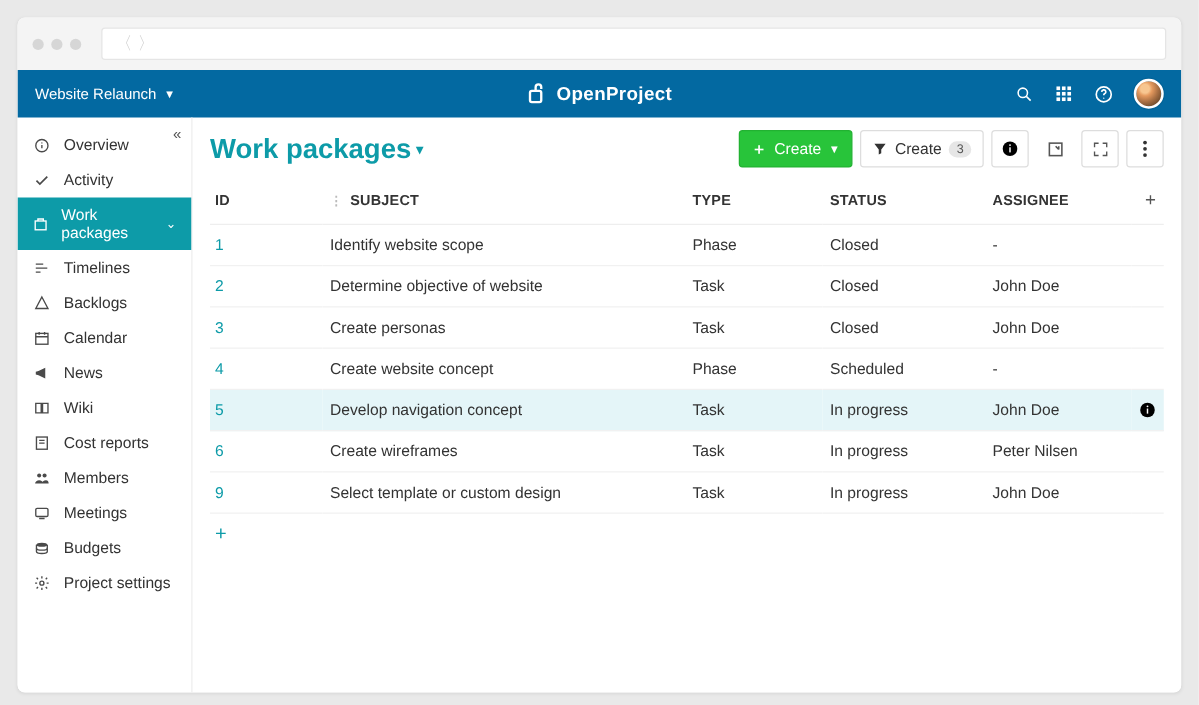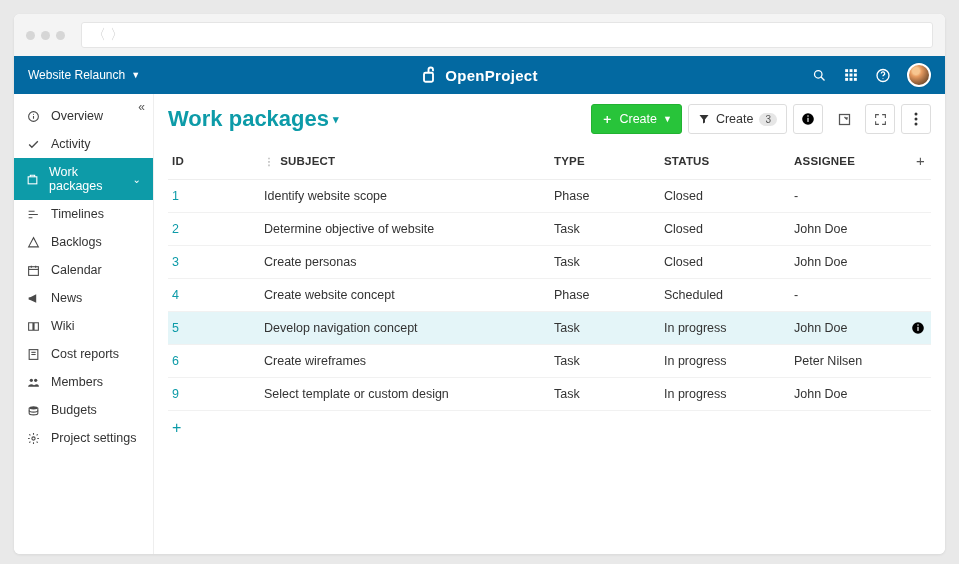--- a/index.html
+++ b/index.html
@@ -213,20 +213,29 @@
             <svg width="13" height="13" viewBox="0 0 24 24" fill="currentColor">
               <circle cx="8" cy="8" r="3"></circle>
               <circle cx="16" cy="8" r="3"></circle>
               <path d="M2 20c0-3 3-5 6-5s6 2 6 5M12 20c0-3 3-5 6-5s4 2 4 5"></path>
             </svg>
           </span>
         <span>Members</span>
       </div>
       <div class="side-item">
         <span class="sicon">
+            <svg width="13" height="13" viewBox="0 0 24 24" fill="none" stroke="currentColor" stroke-width="2">
+              <rect x="3" y="5" width="18" height="12" rx="2"></rect>
+              <line x1="8" y1="20" x2="16" y2="20"></line>
+            </svg>
+          </span>
+        <span>Meetings</span>
+      </div>
+      <div class="side-item">
+        <span class="sicon">
             <svg width="13" height="13" viewBox="0 0 24 24" fill="currentColor">
               <ellipse cx="12" cy="7" rx="8" ry="3"></ellipse>
               <path d="M4 7v5c0 1.7 3.6 3 8 3s8-1.3 8-3V7" fill="none" stroke="currentColor" stroke-width="2"></path>
               <path d="M4 12v5c0 1.7 3.6 3 8 3s8-1.3 8-3v-5" fill="none" stroke="currentColor" stroke-width="2"></path>
             </svg>
           </span>
         <span>Budgets</span>
       </div>
       <div class="side-item">
         <span class="sicon">

